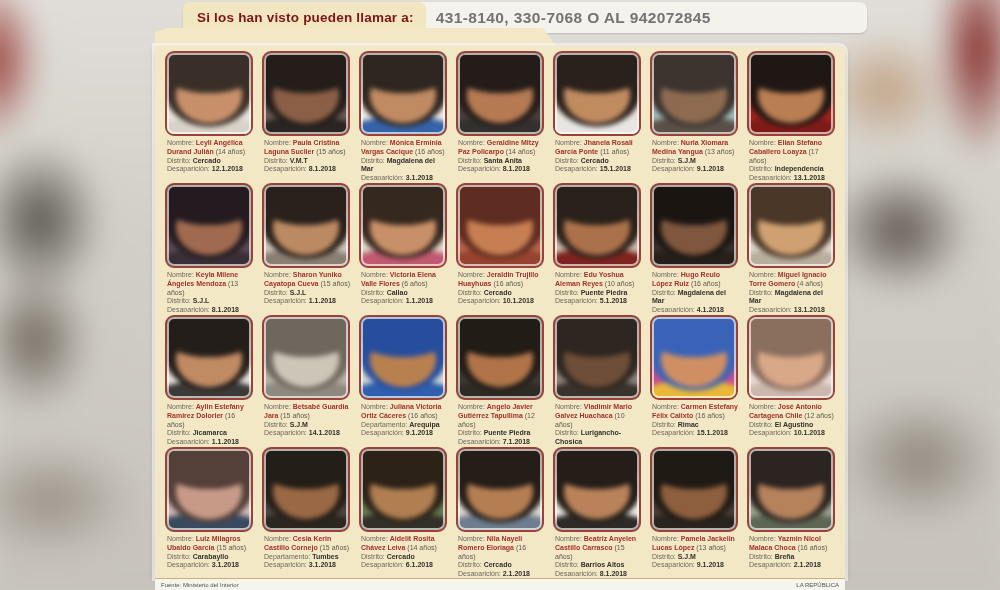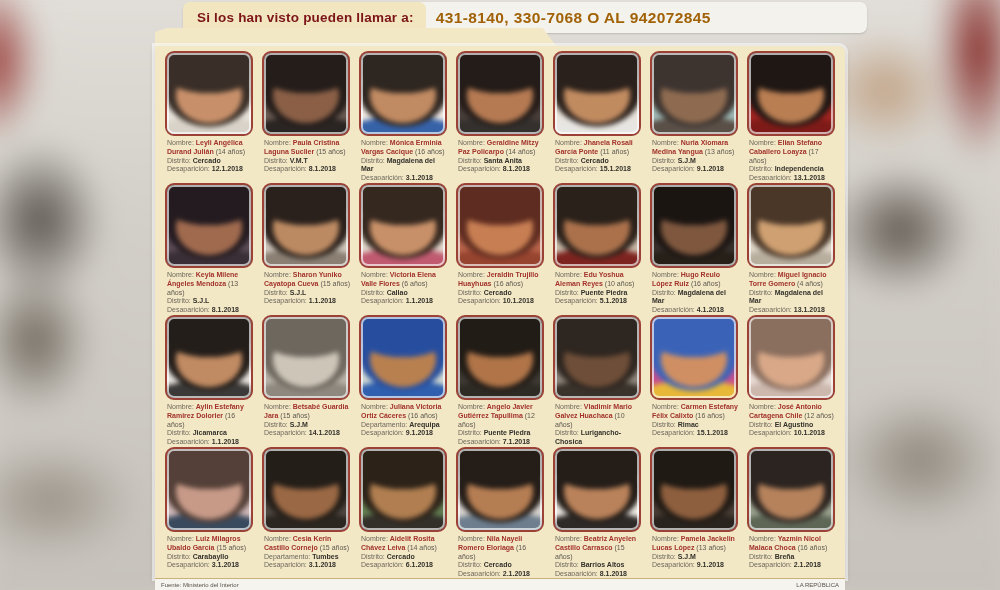--- a/index.html
+++ b/index.html
@@ -29,21 +29,21 @@
     background:#f4f2ed;border-radius:7px;
     display:flex;align-items:center;
     box-shadow:0 1px 2px rgba(0,0,0,.15);
   }
   .header-pill{
     height:31px;padding:0 12px 0 14px;border-radius:7px;
     background:#f1e6c0;display:flex;align-items:center;flex:0 0 auto;
   }
   .header-label{font-size:13.5px;font-weight:bold;color:#7c1418;letter-spacing:.2px;}
   .header-numbers{
-    font-size:15.5px;font-weight:bold;color:#a16207;margin-left:10px;letter-spacing:.4px;
+    font-size:15.5px;font-weight:bold;color:#737373;margin-left:10px;letter-spacing:.4px;
     white-space:nowrap;
   }
   
   .folder-tab{
     position:absolute;left:155px;top:28px;width:404px;height:22px;
     background:#f2e8c6;
     clip-path:polygon(0 18%, 3% 0, 96% 0, 100% 100%, 0 100%);
   }
   
   .panel{

